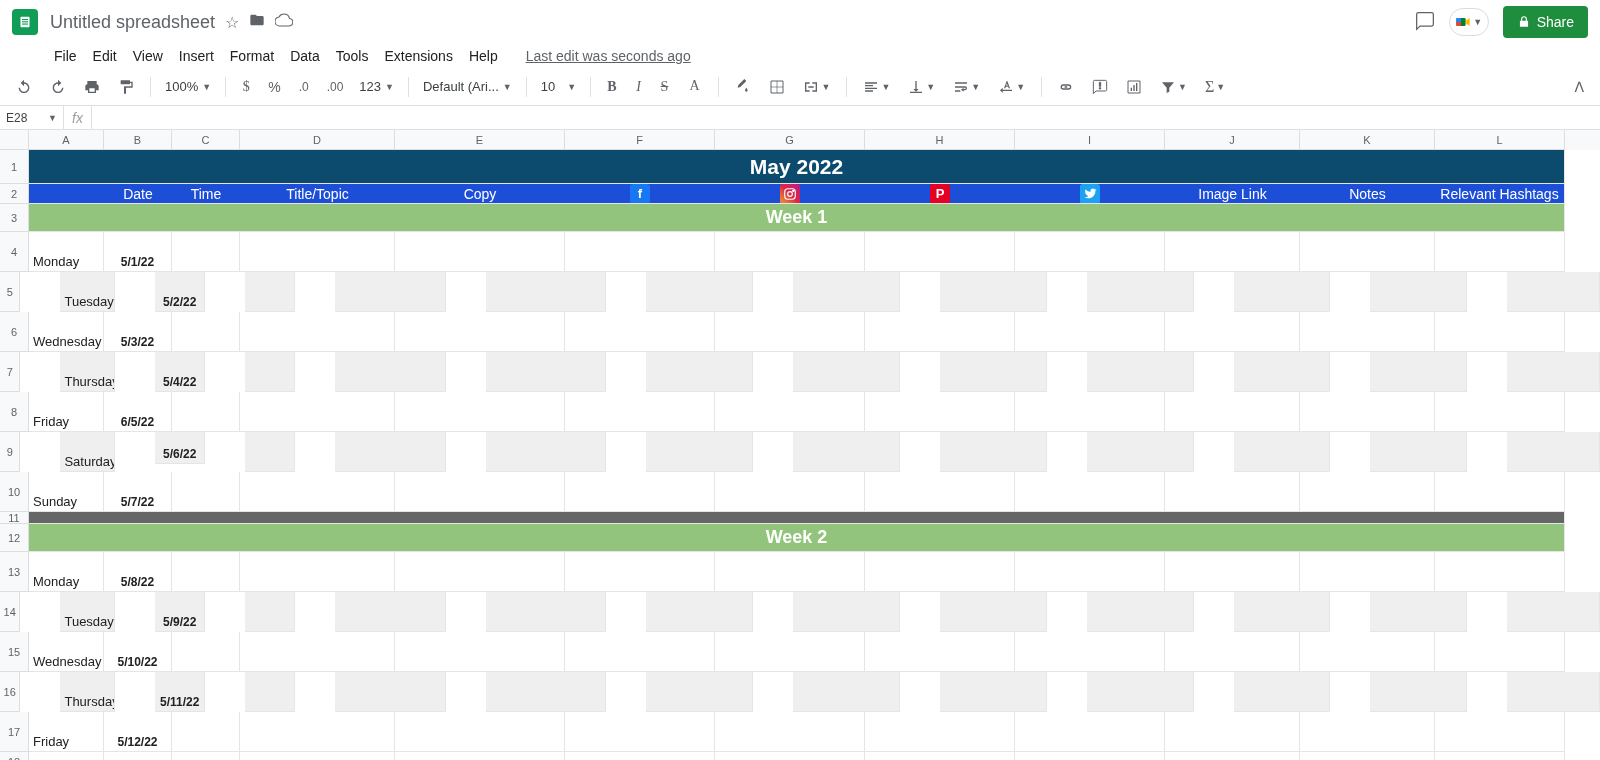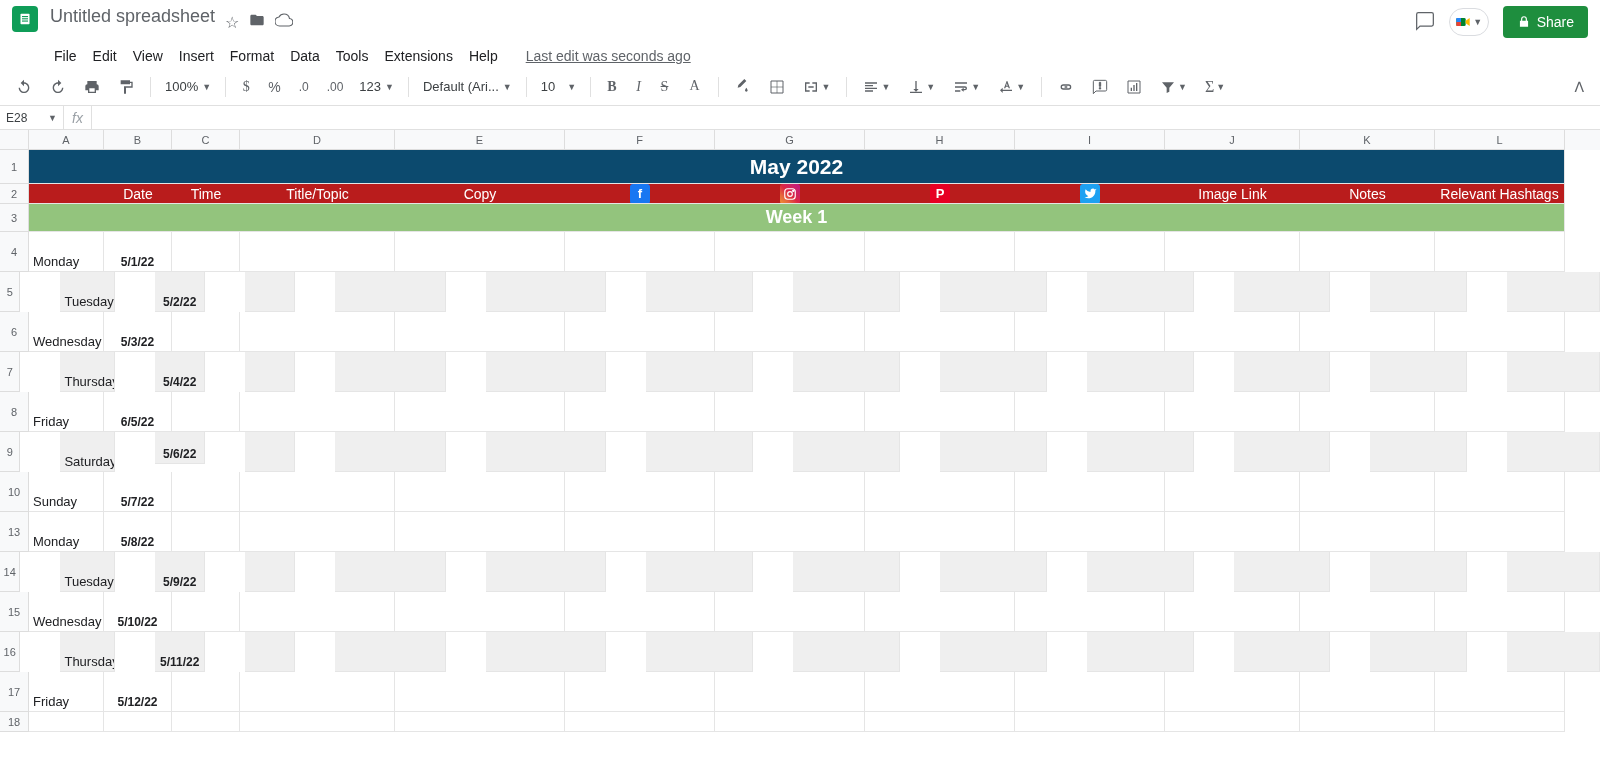--- a/index.html
+++ b/index.html
@@ -1,18 +1,18 @@
 <!DOCTYPE html>
 <html><head>
 <meta charset="utf-8">
 <style>
   * { box-sizing: border-box; margin: 0; padding: 0; }
   body { font-family: Arial, sans-serif; font-size: 13px; color: #202124; background: #fff; overflow: hidden; }
 
-  .titlebar { display: flex; padding: 6px 12px; height: 44px; }
+  .titlebar { display: flex; align-items: center; padding: 6px 12px; height: 44px; }
   .app-icon { width: 26px; height: 26px; background: #0f9d58; border-radius: 4px; display: flex; align-items: center; justify-content: center; margin-right: 12px; }
   .app-icon svg { fill: #fff; }
   .doc-title { font-size: 18px; color: #5f6368; margin-right: 10px; }
   .title-icons { display: flex; gap: 10px; color: #5f6368; align-items: center; }
   .title-icons span { cursor: pointer; font-size: 16px; }
   .titlebar .spacer { flex: 1; }
   .right-controls { display: flex; align-items: center; gap: 14px; }
   .right-controls .cmt { color: #5f6368; cursor: pointer; }
   .meet-btn { width: 40px; height: 28px; border: 1px solid #dadce0; border-radius: 16px; display: flex; align-items: center; justify-content: center; cursor: pointer; gap:2px; }
   .share-btn { background: #1e8e3e; color: #fff; border-radius: 4px; height: 32px; padding: 0 14px; display: flex; align-items: center; gap: 6px; font-weight: 500; font-size: 14px; cursor: pointer; }
@@ -38,21 +38,21 @@
   .grid-container { position: relative; height: calc(760px - 44px - 24px - 38px - 24px); overflow: hidden; }
   .col-headers { display: flex; height: 20px; background: #f8f9fa; position: sticky; top: 0; }
   .corner { width: 29px; border-right: 1px solid #ddd; border-bottom: 1px solid #ddd; background:#f8f9fa; }
   .col-h { border-right: 1px solid #ddd; border-bottom: 1px solid #ddd; display: flex; align-items: center; justify-content: center; font-size: 11px; color: #5f6368; background:#f8f9fa; }
   .row { display: flex; }
   .row-h { width: 29px; border-right: 1px solid #ddd; border-bottom: 1px solid #ddd; display: flex; align-items: center; justify-content: center; font-size: 11px; color: #5f6368; background:#f8f9fa; }
   .cell { border-right: 1px solid #e5e5e5; border-bottom: 1px solid #e5e5e5; display: flex; align-items: flex-end; padding: 2px 4px; font-size: 13px; overflow: hidden; white-space: nowrap; }
 
   .title-row .cell { background: #0c4a6e; color: #fff; font-weight: bold; font-size: 21px; justify-content: center; align-items: center; border-right:none; }
   .title-row .cell:last-child{border-right:1px solid #e5e5e5;}
-  .header-row .cell { background: #b91c1c; color: #fff; justify-content: center; align-items: center; font-size: 14px; border-right:none;}
+  .header-row .cell { background: #1d4ed8; color: #fff; justify-content: center; align-items: center; font-size: 14px; border-right:none;}
   .header-row .cell:last-child{border-right:1px solid #e5e5e5;}
   .week-row .cell { background: #93c47d; color: #fff; font-weight: bold; font-size: 18px; justify-content: center; align-items: center; border-right:none;}
   .week-row .cell:last-child{border-right:1px solid #e5e5e5;}
   .gray-row .cell { background: #666666; border-right:none;}
   .gray-row .cell:last-child{border-right:1px solid #e5e5e5;}
   .data-row.stripe .cell { background: #efefef; margin-left: 40px; }
   .data-row .cell.colA { font-size: 13px; }
   .data-row .cell.colB { justify-content: center; font-weight: bold; font-size: 12px; }
 
   .social-ico { width: 20px; height: 20px; border-radius: 3px; display: flex; align-items: center; justify-content: center; font-weight: bold; color: #fff; font-size: 13px; }
@@ -411,20 +411,28 @@
         <div class="cell colD" style="width: 155px; height: 40px;"></div>
         <div class="cell colE" style="width: 170px; height: 40px;"></div>
         <div class="cell colF" style="width: 150px; height: 40px;"></div>
         <div class="cell colG" style="width: 150px; height: 40px;"></div>
         <div class="cell colH" style="width: 150px; height: 40px;"></div>
         <div class="cell colI" style="width: 150px; height: 40px;"></div>
         <div class="cell colJ" style="width: 135px; height: 40px;"></div>
         <div class="cell colK" style="width: 135px; height: 40px;"></div>
         <div class="cell colL" style="width: 130px; height: 40px;"></div>
       </div>
+      <div class="row gray-row">
+        <div class="row-h" style="height: 12px;">11</div>
+        <div class="cell" style="width: 1536px; height: 12px;"></div>
+      </div>
+      <div class="row week-row">
+        <div class="row-h" style="height: 28px;">12</div>
+        <div class="cell" style="width: 1536px; height: 28px;">Week 2</div>
+      </div>
       <div class="row data-row">
         <div class="row-h" style="height: 40px;">13</div>
         <div class="cell colA" style="width: 75px; height: 40px;">Monday</div>
         <div class="cell colB" style="width: 68px; height: 40px;">5/8/22</div>
         <div class="cell colC" style="width: 68px; height: 40px;"></div>
         <div class="cell colD" style="width: 155px; height: 40px;"></div>
         <div class="cell colE" style="width: 170px; height: 40px;"></div>
         <div class="cell colF" style="width: 150px; height: 40px;"></div>
         <div class="cell colG" style="width: 150px; height: 40px;"></div>
         <div class="cell colH" style="width: 150px; height: 40px;"></div>

